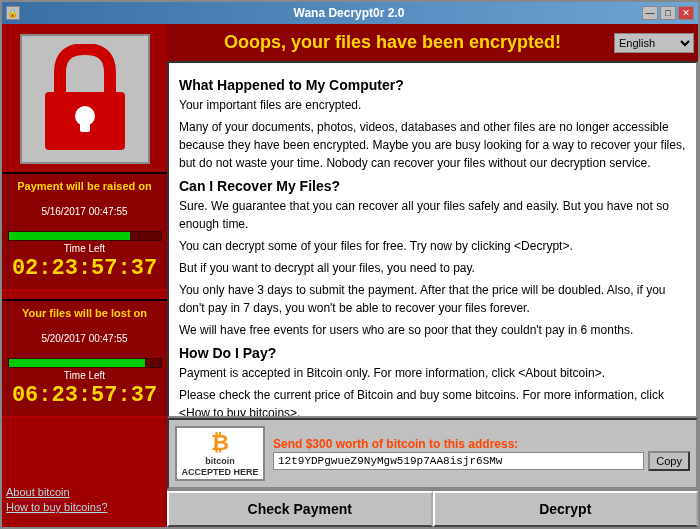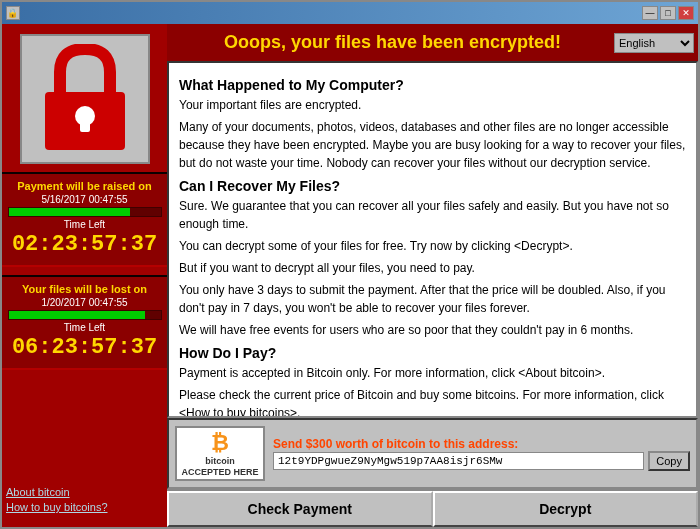--- a/index.html
+++ b/index.html
@@ -107,21 +107,21 @@
 
     .timer-box .label {
       font-size: 11px;
       color: #ffd700;
       font-weight: bold;
     }
 
     .timer-box .date {
       font-size: 10px;
       color: white;
-      margin: 2px 0;
+      margin: 14px 0;
     }
 
     .timer-box .time-label {
       font-size: 10px;
       color: white;
     }
 
     .timer-display {
       font-size: 22px;
       font-weight: bold;
@@ -333,20 +333,21 @@
   </style>
 </head>
 <body>
 
 <div class="window">
 
   <div class="title-bar">
     <div style="width:50px; display:flex; gap:2px;">
       <span style="width:14px;height:14px;background:#c0c0c0;border:1px solid #888;display:flex;align-items:center;justify-content:center;font-size:9px;">🔒</span>
     </div>
+    <span class="title-bar-title">Wana Decrypt0r 2.0</span>
     <div class="title-bar-controls">
       <div class="title-btn">—</div>
       <div class="title-btn">□</div>
       <div class="title-btn close">✕</div>
     </div>
   </div>
 
   <div class="main-content">
 
     <div class="left-panel">
@@ -368,21 +369,21 @@
         <div class="date">5/16/2017 00:47:55</div>
         <div class="progress-bar-container">
           <div class="progress-fill" style="width:80%;"></div>
         </div>
         <div class="time-label">Time Left</div>
         <div class="timer-display">02:23:57:37</div>
       </div>
 
       <div class="timer-box">
         <div class="label">Your files will be lost on</div>
-        <div class="date">1/20/2017 00:47:55</div>
+        <div class="date">5/20/2017 00:47:55</div>
         <div class="progress-bar-container">
           <div class="progress-fill" style="width:90%;"></div>
         </div>
         <div class="time-label">Time Left</div>
         <div class="timer-display">06:23:57:37</div>
       </div>
 
       <div class="left-bottom">
         <span class="link-text">About bitcoin</span>
         <span class="link-text">How to buy bitcoins?</span>

